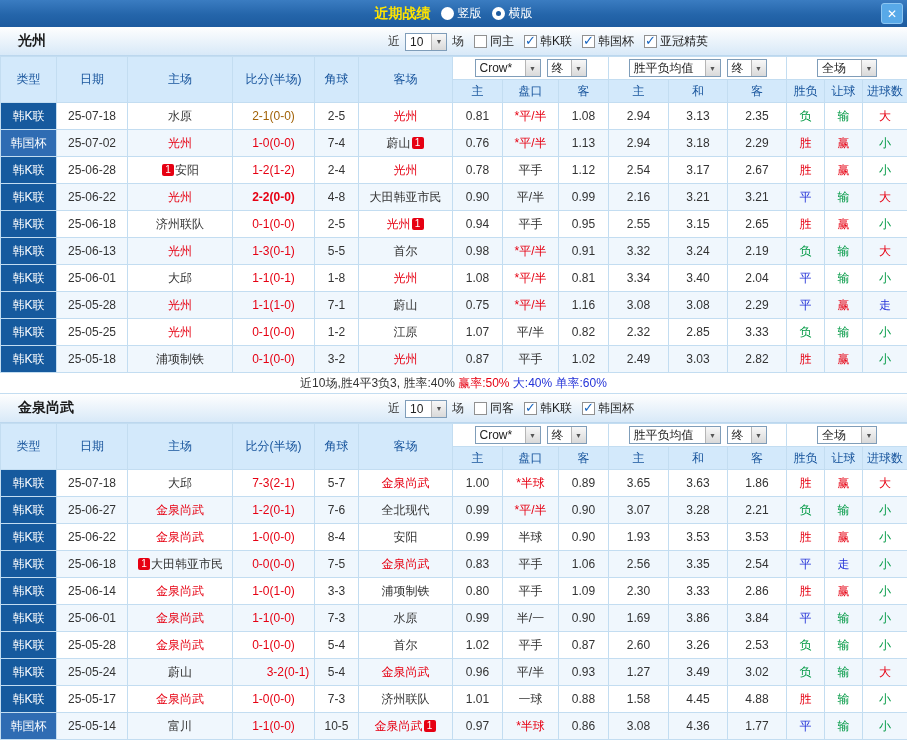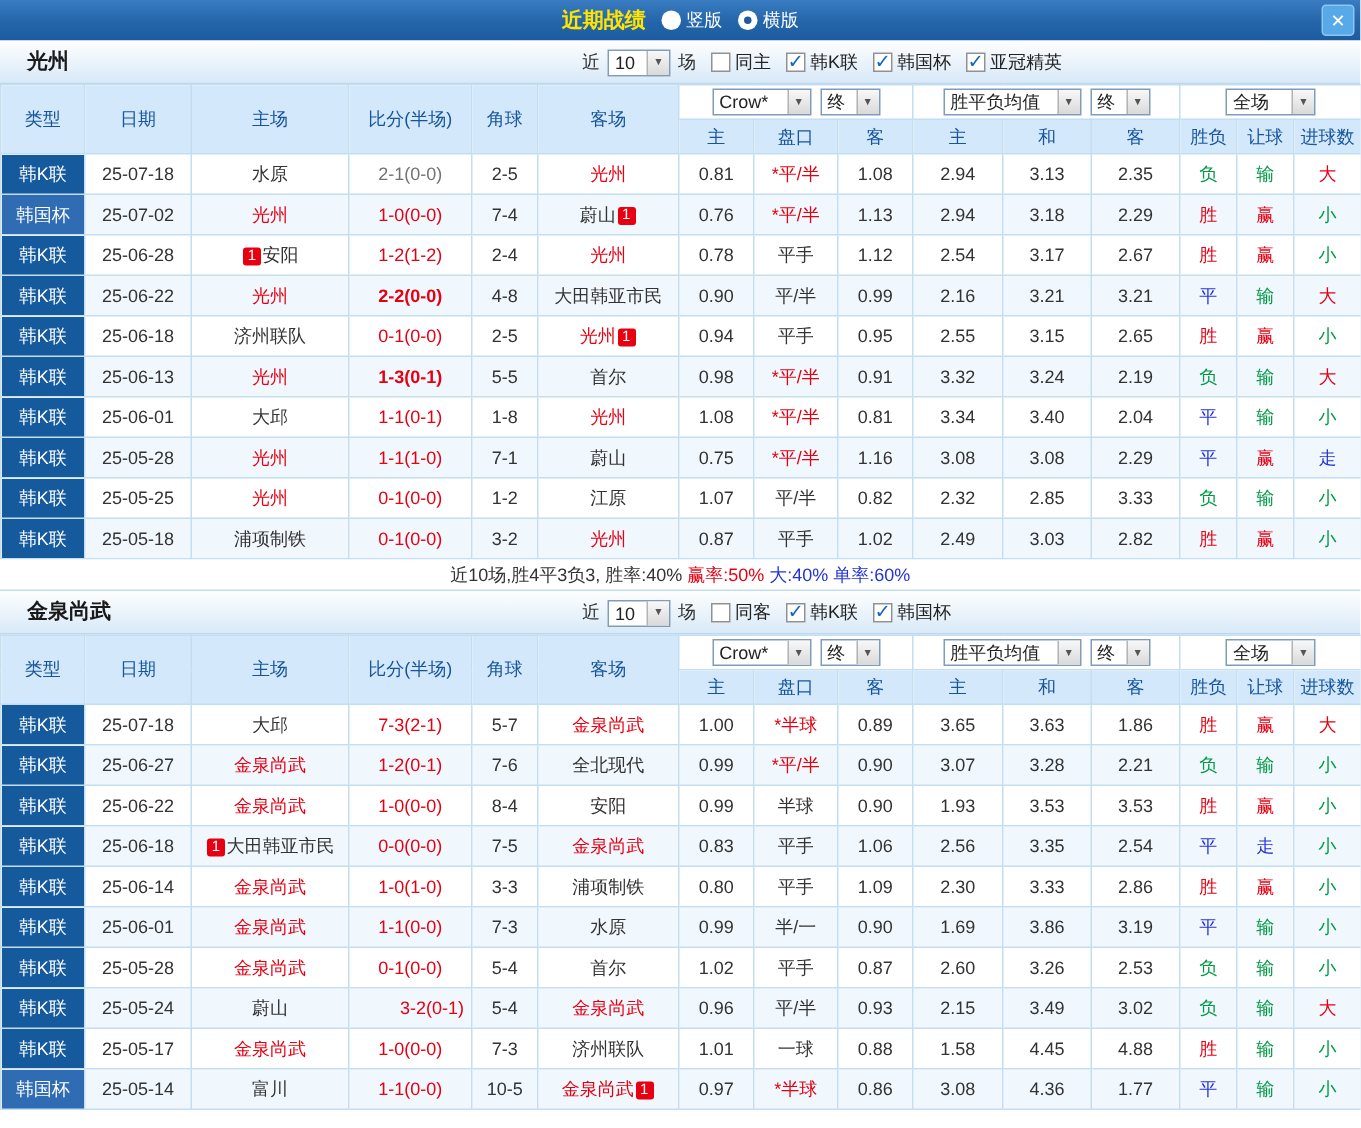--- a/index.html
+++ b/index.html
@@ -184,21 +184,21 @@
               <th>胜负</th>
               <th>让球</th>
               <th>进球数</th>
             </tr>
           </thead>
           <tbody>
             <tr>
               <td class="type-cell" style="background: rgb(22, 90, 158);"><span class="type-label">韩K联</span></td>
               <td class="date-cell">25-07-18</td>
               <td class="team-cell"><span class="team-text">水原</span></td>
-              <td class="score-cell" style="color: #737373;">2-1(0-0)</td>
+              <td class="score-cell" style="color: #a16207;">2-1(0-0)</td>
               <td class="corner-cell">2-5</td>
               <td class="team-cell"><span class="team-text" style="color: rgb(230, 0, 18);">光州</span></td>
               <td class="odds-cell">0.81</td>
               <td class="odds-cell" style="color: rgb(230, 0, 18);">*平/半</td>
               <td class="odds-cell">1.08</td>
               <td class="avg-cell">2.94</td>
               <td class="avg-cell">3.13</td>
               <td class="avg-cell">2.35</td>
               <td class="res-cell" style="color: rgb(0, 153, 68);">负</td>
               <td class="res-cell" style="color: rgb(0, 153, 68);">输</td>
@@ -269,21 +269,21 @@
               <td class="avg-cell">3.15</td>
               <td class="avg-cell">2.65</td>
               <td class="res-cell" style="color: rgb(230, 0, 18);">胜</td>
               <td class="res-cell" style="color: rgb(230, 0, 18);">赢</td>
               <td class="res-cell" style="color: rgb(0, 153, 68);">小</td>
             </tr>
             <tr>
               <td class="type-cell" style="background: rgb(22, 90, 158);"><span class="type-label">韩K联</span></td>
               <td class="date-cell">25-06-13</td>
               <td class="team-cell"><span class="team-text" style="color: rgb(230, 0, 18);">光州</span></td>
-              <td class="score-cell" style="color: rgb(230, 0, 18); font-weight: bold;">1-3(0-1)</td>
+              <td class="score-cell" style="color: rgb(230, 0, 18);">1-3(0-1)</td>
               <td class="corner-cell">5-5</td>
               <td class="team-cell"><span class="team-text">首尔</span></td>
               <td class="odds-cell">0.98</td>
               <td class="odds-cell" style="color: rgb(230, 0, 18);">*平/半</td>
               <td class="odds-cell">0.91</td>
               <td class="avg-cell">3.32</td>
               <td class="avg-cell">3.24</td>
               <td class="avg-cell">2.19</td>
               <td class="res-cell" style="color: rgb(0, 153, 68);">负</td>
               <td class="res-cell" style="color: rgb(0, 153, 68);">输</td>
@@ -537,21 +537,21 @@
               <td class="date-cell">25-06-01</td>
               <td class="team-cell"><span class="team-text" style="color: rgb(230, 0, 18);">金泉尚武</span></td>
               <td class="score-cell" style="color: rgb(230, 0, 18);">1-1(0-0)</td>
               <td class="corner-cell">7-3</td>
               <td class="team-cell"><span class="team-text">水原</span></td>
               <td class="odds-cell">0.99</td>
               <td class="odds-cell">半/一</td>
               <td class="odds-cell">0.90</td>
               <td class="avg-cell">1.69</td>
               <td class="avg-cell">3.86</td>
-              <td class="avg-cell">3.19</td>
+              <td class="avg-cell">3.84</td>
               <td class="res-cell" style="color: rgb(36, 51, 216);">平</td>
               <td class="res-cell" style="color: rgb(0, 153, 68);">输</td>
               <td class="res-cell" style="color: rgb(0, 153, 68);">小</td>
             </tr>
             <tr>
               <td class="type-cell" style="background: rgb(22, 90, 158);"><span class="type-label">韩K联</span></td>
               <td class="date-cell">25-05-28</td>
               <td class="team-cell"><span class="team-text" style="color: rgb(230, 0, 18);">金泉尚武</span></td>
               <td class="score-cell" style="color: rgb(230, 0, 18);">0-1(0-0)</td>
               <td class="corner-cell">5-4</td>
@@ -569,21 +569,21 @@
             <tr>
               <td class="type-cell" style="background: rgb(22, 90, 158);"><span class="type-label">韩K联</span></td>
               <td class="date-cell">25-05-24</td>
               <td class="team-cell"><span class="team-text">蔚山</span></td>
               <td class="score-cell" style="color: rgb(230, 0, 18); padding-left: 29px;">3-2(0-1)</td>
               <td class="corner-cell">5-4</td>
               <td class="team-cell"><span class="team-text" style="color: rgb(230, 0, 18);">金泉尚武</span></td>
               <td class="odds-cell">0.96</td>
               <td class="odds-cell">平/半</td>
               <td class="odds-cell">0.93</td>
-              <td class="avg-cell">2.15</td>
+              <td class="avg-cell">1.27</td>
               <td class="avg-cell">3.49</td>
               <td class="avg-cell">3.02</td>
               <td class="res-cell" style="color: rgb(0, 153, 68);">负</td>
               <td class="res-cell" style="color: rgb(0, 153, 68);">输</td>
               <td class="res-cell" style="color: rgb(230, 0, 18);">大</td>
             </tr>
             <tr>
               <td class="type-cell" style="background: rgb(22, 90, 158);"><span class="type-label">韩K联</span></td>
               <td class="date-cell">25-05-17</td>
               <td class="team-cell"><span class="team-text" style="color: rgb(230, 0, 18);">金泉尚武</span></td>

